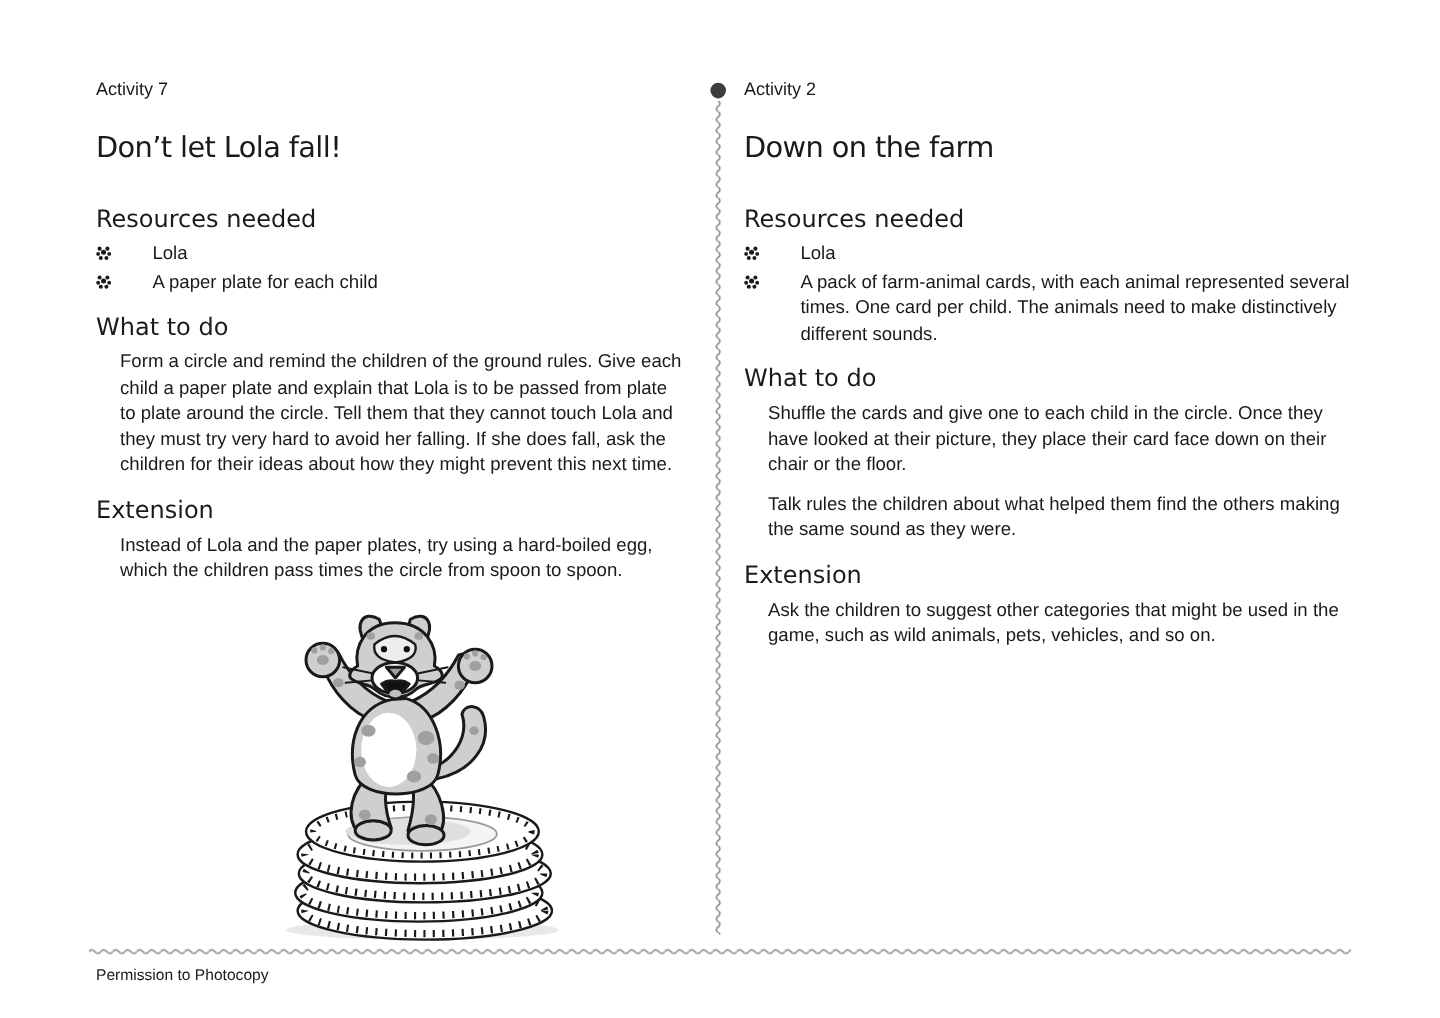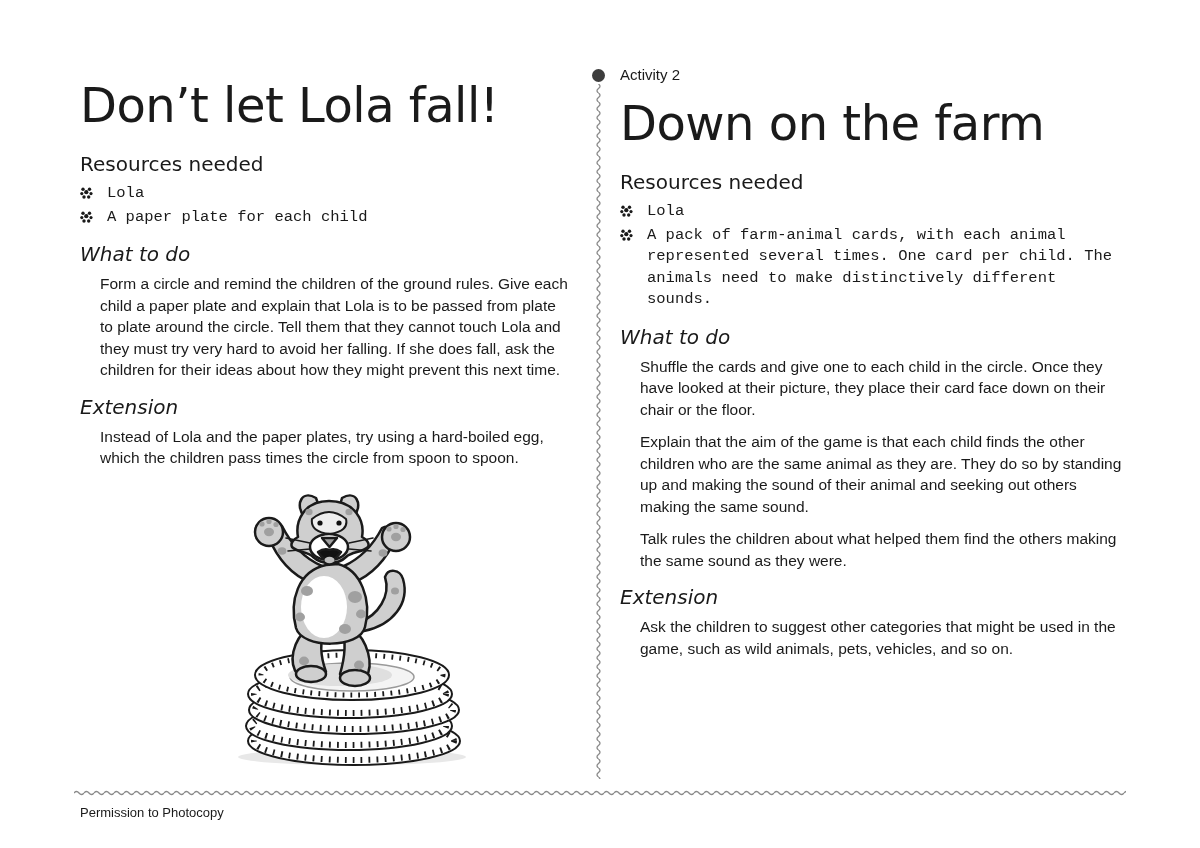--- a/index.html
+++ b/index.html
@@ -10,33 +10,33 @@
     font-family:"Liberation Sans", sans-serif;
   }
   .col { position:absolute; top:66px; }
   #col-left  { left:80px;  width:488px; }
   #col-right { left:620px; width:508px; }
 
   .activity-label { font-size:15px; line-height:18px; }
 
   .title {
     font-family:"DejaVu Sans", sans-serif;
-    font-size:48px; line-height:42px; margin-top:18px;
+    font-size:24px; line-height:42px; margin-top:18px;
     letter-spacing:-0.5px; font-weight:500;
   }
   .h2 {
     font-family:"DejaVu Sans", sans-serif;
     font-size:20px; line-height:24px; margin-top:26px; font-weight:500;
   }
-  .h2.tight { margin-top:14px;font-style:italic; }
+  .h2.tight { margin-top:14px; }
 
   .res-list { margin-top:7px; }
   .res-item { display:flex; align-items:flex-start; margin-top:2px; }
   .paw-icon { flex:0 0 13px; width:13px; height:14px; margin-top:3px; }
-  .res-text { margin-left:14px; font-size:15.5px; line-height:21.5px;font-family:Liberation Mono, monospace; }
+  .res-text { margin-left:34px; font-size:15.5px; line-height:21.5px; }
 
   .para {
     margin:7px 0 0 20px; font-size:15.5px; line-height:21.5px;
     width:calc(100% - 20px);
   }
   .para + .para { margin-top:11px; }
 
   .illustration-wrap { margin:10px 0 0 132px; width:282px; height:292px; }
 
   #divider { position:absolute; left:592px; top:69px; width:13px; height:712px; }
@@ -52,20 +52,21 @@
     display:flex; justify-content:space-between; align-items:baseline;
     font-size:13px; line-height:16px;
   }
   #footer-right { display:flex; align-items:center; gap:30px;flex-direction:column; }
   #page-number { font-size:14px; }
 </style>
 </head>
 <body>
 
 <div class="col" id="col-left">
+  <div class="activity-label">Activity 7</div>
   <div class="title">Don’t let Lola fall!</div>
 
   <div class="h2">Resources needed</div>
   <div class="res-list">
     <div class="res-item">
       <svg class="paw-icon" viewBox="0 0 13 14">
         <g fill="#1a1a1a">
           <circle cx="3" cy="3.2" r="1.7"></circle>
             <circle cx="9.5" cy="3.2" r="1.7"></circle>
           <circle cx="1.8" cy="7.6" r="1.6"></circle>
@@ -230,21 +231,20 @@
           <circle cx="4" cy="11" r="1.7"></circle>
             <circle cx="8.7" cy="11" r="1.7"></circle>
         </g>
       </svg>
       <span class="res-text">A pack of farm-animal cards, with each animal represented several times. One card per child. The animals need to make distinctively different sounds.</span>
     </div>
   </div>
 
   <div class="h2 tight">What to do</div>
   <div class="para">Shuffle the cards and give one to each child in the circle. Once they have looked at their picture, they place their card face down on their chair or the floor.</div>
-  <div class="para">Explain that the aim of the game is that each child finds the other children who are the same animal as they are. They do so by standing up and making the sound of their animal and seeking out others making the same sound.</div>
   <div class="para">Talk rules the children about what helped them find the others making the same sound as they were.</div>
 
   <div class="h2 tight">Extension</div>
   <div class="para">Ask the children to suggest other categories that might be used in the game, such as wild animals, pets, vehicles, and so on.</div>
 </div>
 
 <svg id="footer-rule" width="1052" height="10">
   <defs>
     <pattern id="hwave" width="10" height="10" patternUnits="userSpaceOnUse">
       <path d="M0 5 q 2.5 -3 5 0 q 2.5 3 5 0" fill="none" stroke="#8a8a8a" stroke-width="1.3"></path>

